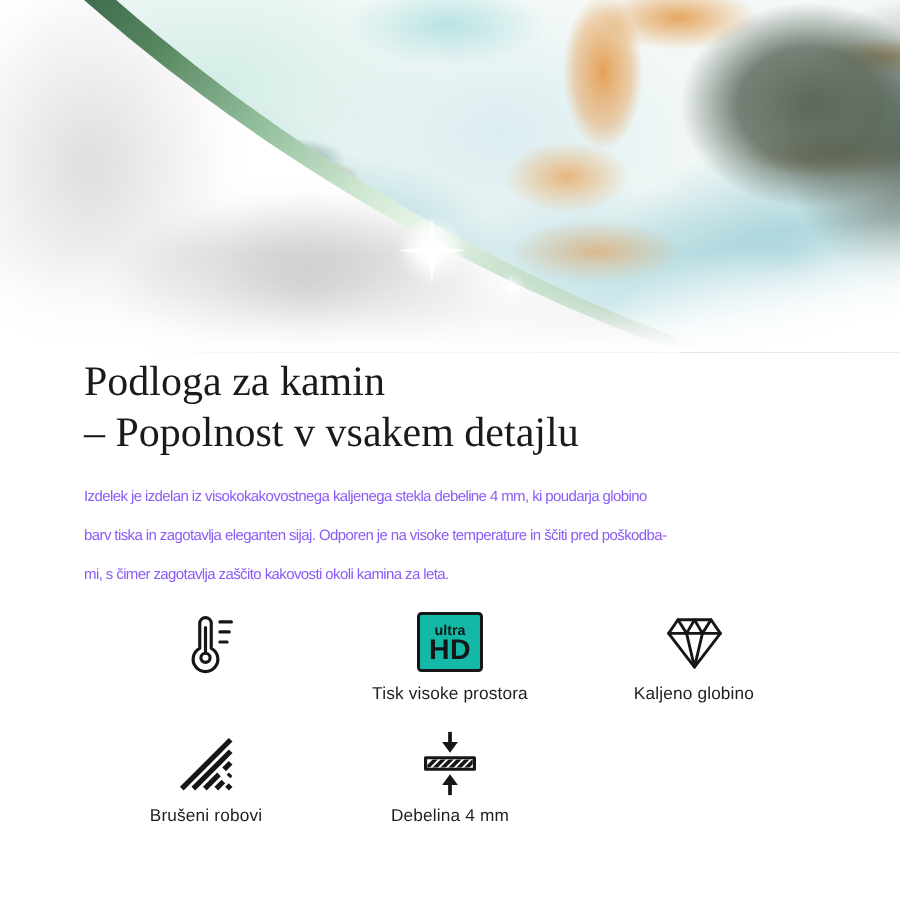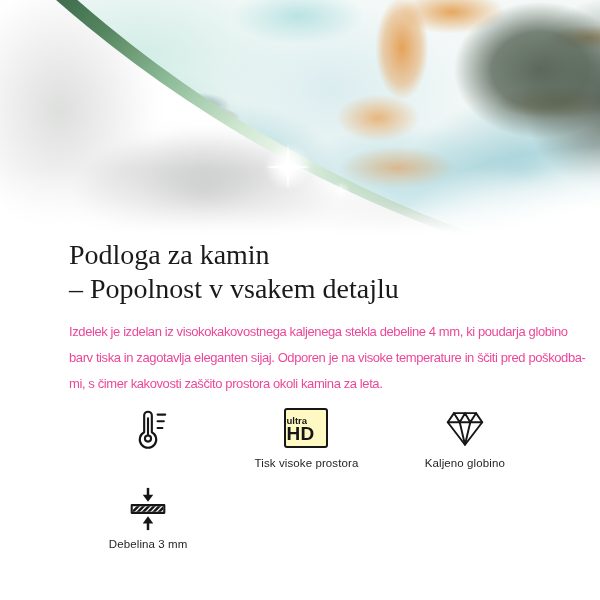--- a/index.html
+++ b/index.html
@@ -47,36 +47,36 @@
   }
   .hero-fade{
     position:absolute;inset:0;pointer-events:none;
     background:
       linear-gradient(to bottom, rgba(255,255,255,0) 168px, rgba(255,255,255,.5) 205px, rgba(255,255,255,.94) 230px, #ffffff 235px),
       radial-gradient(ellipse 280px 130px at 610px 250px, #ffffff 30%, rgba(255,255,255,.55) 58%, rgba(255,255,255,0) 80%);
   }
   .sparkle{position:absolute;left:264px;top:143px;width:48px;height:48px;filter:drop-shadow(0 0 4px #ffffff);}
   .sparkle-small{position:absolute;left:331px;top:181px;width:20px;height:20px;opacity:.85;}
   
-  .content{padding:0 56px;margin-left:13px;}
+  .content{padding:0 56px;}
   .title{
     font-family:"Liberation Serif","DejaVu Serif",serif;font-weight:400;
     font-size:28px;line-height:34px;color:#1a1a1a;margin:3px 0 13px 0;
   }
-  .desc{font-size:13px;line-height:26px;letter-spacing:-0.4px;color:#ec4899;}
+  .desc{font-size:10px;line-height:26px;letter-spacing:-0.4px;color:#8b5cf6;}
   .desc .line{white-space:nowrap;}
   
   .features{display:grid;grid-template-columns:1fr 1fr 1fr;row-gap:18px;margin-top:9px;text-align:center;}
   .feature{display:flex;flex-direction:column;align-items:center;}
   .icon-box{height:44px;display:flex;align-items:center;justify-content:center;}
   .feature-label{margin-top:7px;font-size:11.5px;color:#1f1f1f;letter-spacing:.1px;}
   svg.icon{display:block;stroke:#161616;fill:none;stroke-width:2.2;stroke-linecap:round;stroke-linejoin:round;}
   .hd-box{
     width:40px;height:36px;border:2.6px solid #161616;border-radius:3px;
-    display:flex;flex-direction:column;align-items:flex-start;justify-content:center;color:#161616;background:#fef9c3;
+    display:flex;flex-direction:column;align-items:center;justify-content:center;color:#161616;background:#14b8a6;
   }
   .hd-top{font-size:9.5px;font-weight:700;line-height:10px;}
   .hd-bottom{font-size:19px;font-weight:700;line-height:15px;letter-spacing:.3px;}
 </style>
 </head>
 <body>
 
 <div class="hero">
   <div class="hero-shadow"></div>
   <div class="glass-edge"></div>
@@ -108,21 +108,21 @@
 
 <div class="content">
   <h1 class="title">
     <span style="display:block">Podloga za kamin</span>
     <span style="display:block">– Popolnost v vsakem detajlu</span>
   </h1>
 
   <div class="desc">
     <div class="line">Izdelek je izdelan iz visokokakovostnega kaljenega stekla debeline 4 mm, ki poudarja globino</div>
     <div class="line">barv tiska in zagotavlja eleganten sijaj. Odporen je na visoke temperature in ščiti pred poškodba-</div>
-    <div class="line">mi, s čimer kakovosti zaščito prostora okoli kamina za leta.</div>
+    <div class="line">mi, s čimer zagotavlja zaščito kakovosti okoli kamina za leta.</div>
   </div>
 
   <div class="features">
 
     <div class="feature">
       <div class="icon-box">
         <svg class="icon" width="46" height="46" viewBox="0 0 48 48">
           <path d="M28 28.4 V11 a4 4 0 0 0 -8 0 v17.4 a8.6 8.6 0 1 0 8 0 Z"></path>
           <line x1="24" y1="31.6" x2="24" y2="14"></line>
           <circle cx="24" cy="35" r="3.2"></circle>
@@ -147,36 +147,48 @@
         <svg class="icon" width="46" height="46" viewBox="0 0 48 48" style="stroke-width:2">
           <path d="M12.5 8.5 h23 L42 18 L24 41.5 L6 18 Z"></path>
           <path d="M6 18 h36"></path>
           <path d="M12.5 8.5 L18.5 18 L24 8.5 L29.5 18 L35.5 8.5"></path>
           <path d="M18.5 18 L24 41.5 L29.5 18"></path>
         </svg>
       </div>
       <div class="feature-label">Kaljeno globino</div>
     </div>
 
+    <div class="feature">
+      <div class="icon-box">
+        <svg class="icon" width="46" height="46" viewBox="0 0 48 48" style="stroke-linecap:butt;stroke-width:3.6">
+          <path d="M7.5 41.5 L41.5 7.5"></path>
+          <path d="M15.5 41.5 L41.5 15.5"></path>
+          <path d="M23.5 41.5 L41.5 23.5" stroke-dasharray="14 5"></path>
+          <path d="M31.5 41.5 L41.5 31.5" stroke-dasharray="7 5"></path>
+          <path d="M39 41.5 L41.5 39"></path>
+        </svg>
+      </div>
+      <div class="feature-label">Brušeni robovi</div>
+    </div>
 
     <div class="feature">
       <div class="icon-box">
         <svg class="icon" width="46" height="46" viewBox="0 0 48 48">
           <defs>
               <clipPath id="barclip">
                 <rect x="8.2" y="21.2" width="31.6" height="5.6"></rect>
               </clipPath>
             </defs>
           <rect x="22.7" y="2" width="2.6" height="7.5" fill="#161616" stroke="none"></rect>
           <polygon points="18.5,9 29.5,9 24,16.5" fill="#161616" stroke="none"></polygon>
           <rect x="7" y="20" width="34" height="8"></rect>
           <g clip-path="url(#barclip)" stroke-width="2.6" stroke-linecap="butt">
             <path d="M6 29 l9 -9 M11.5 29 l9 -9 M17 29 l9 -9 M22.5 29 l9 -9 M28 29 l9 -9 M33.5 29 l9 -9"></path>
           </g>
           <polygon points="18.5,39 29.5,39 24,31.5" fill="#161616" stroke="none"></polygon>
           <rect x="22.7" y="38.5" width="2.6" height="7.5" fill="#161616" stroke="none"></rect>
         </svg>
       </div>
-      <div class="feature-label">Debelina 3 mm</div>
+      <div class="feature-label">Debelina 4 mm</div>
     </div>
 
   </div>
 </div>
 
 </body></html>

